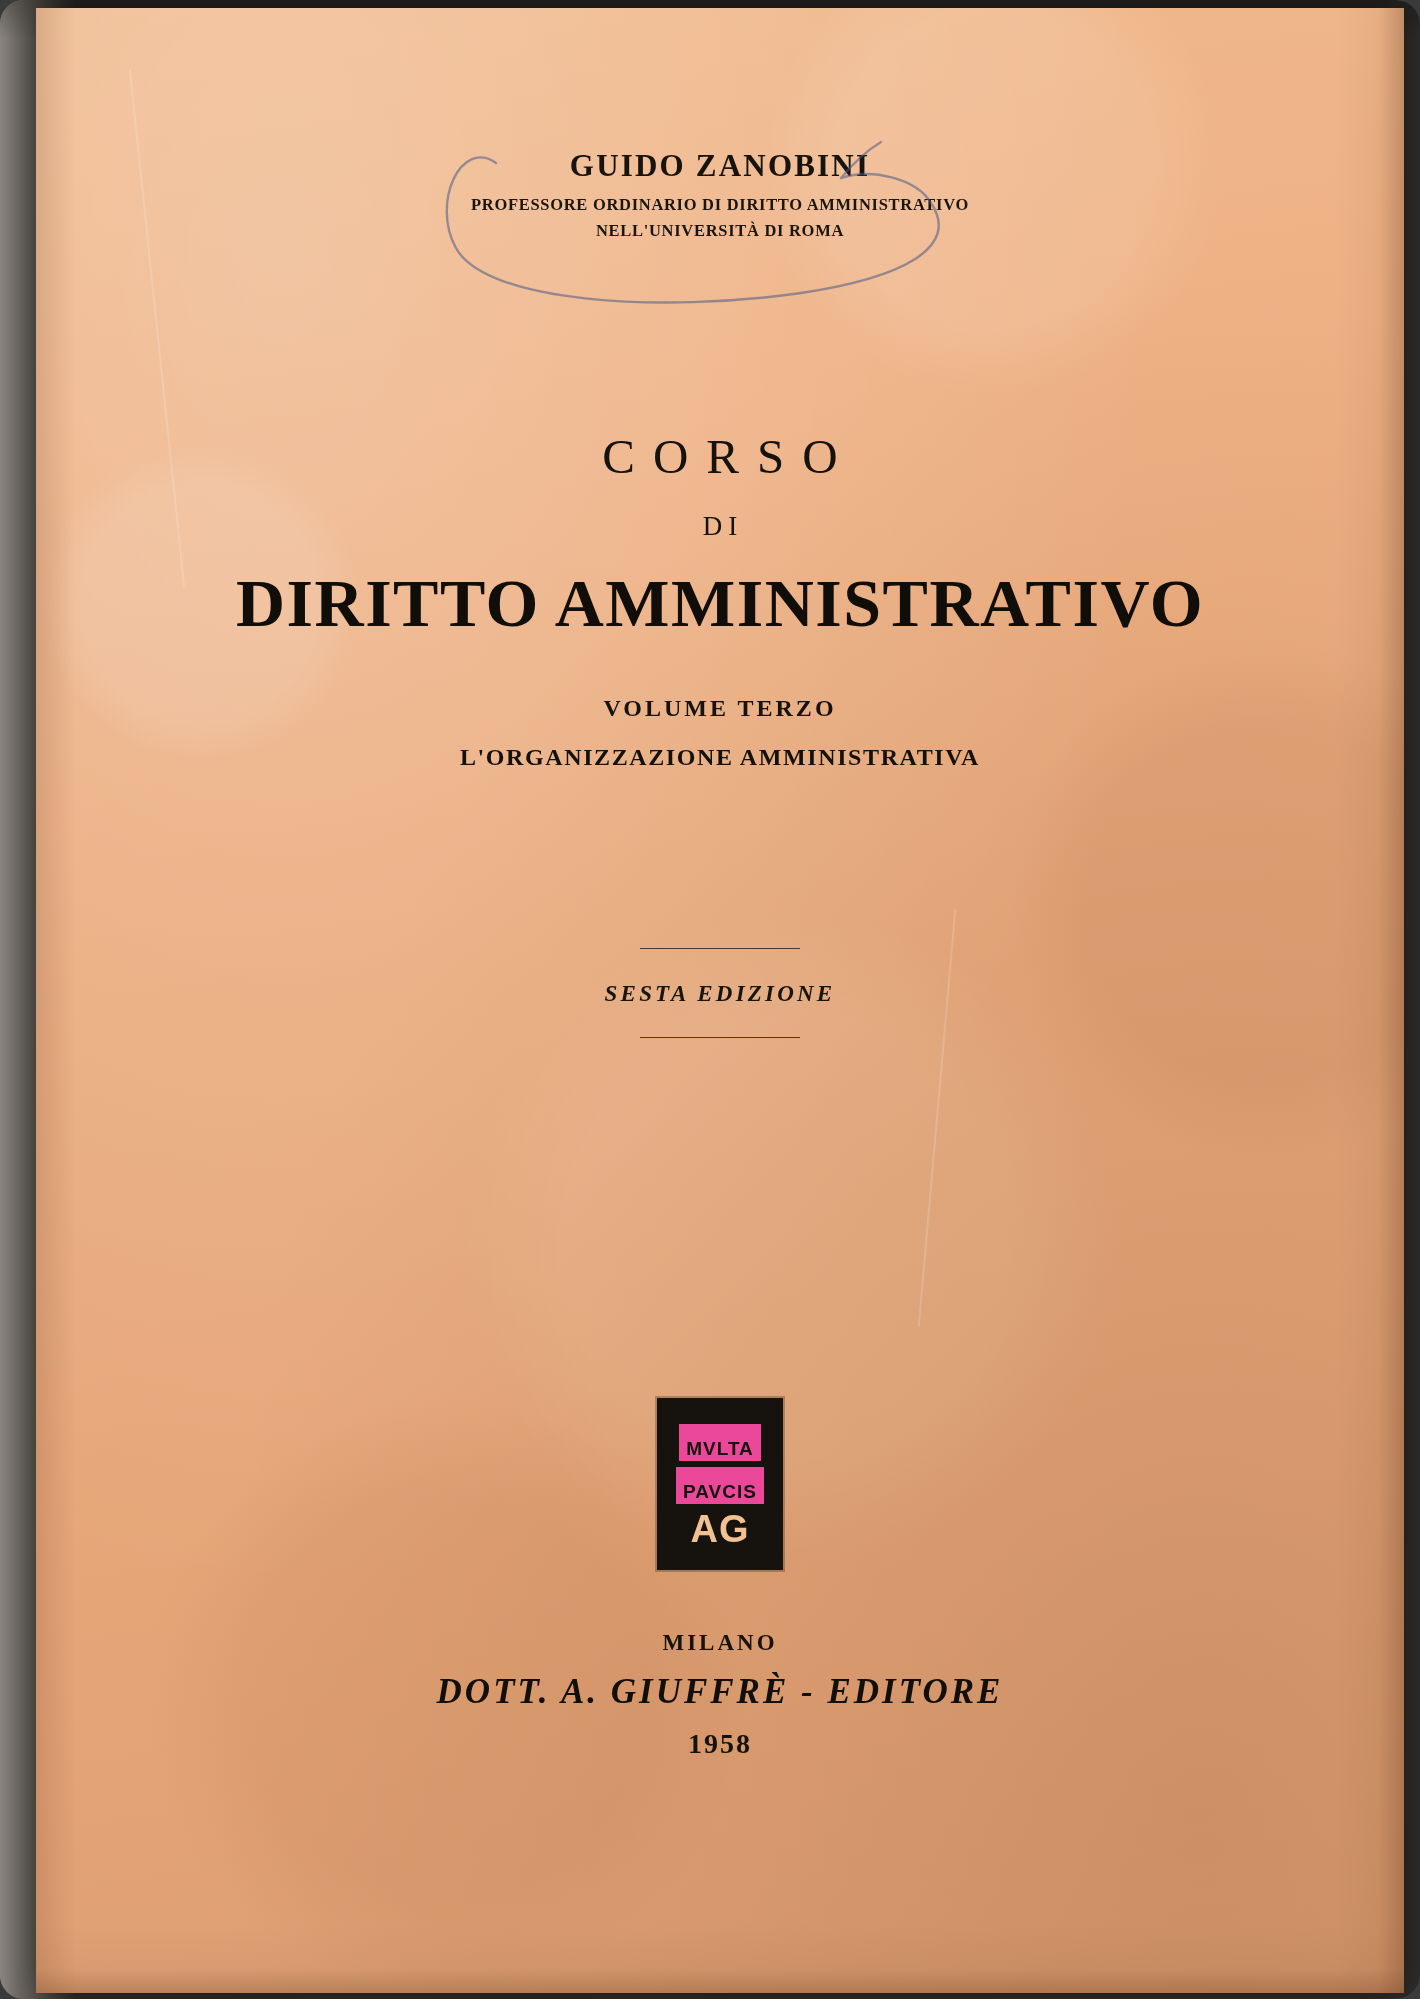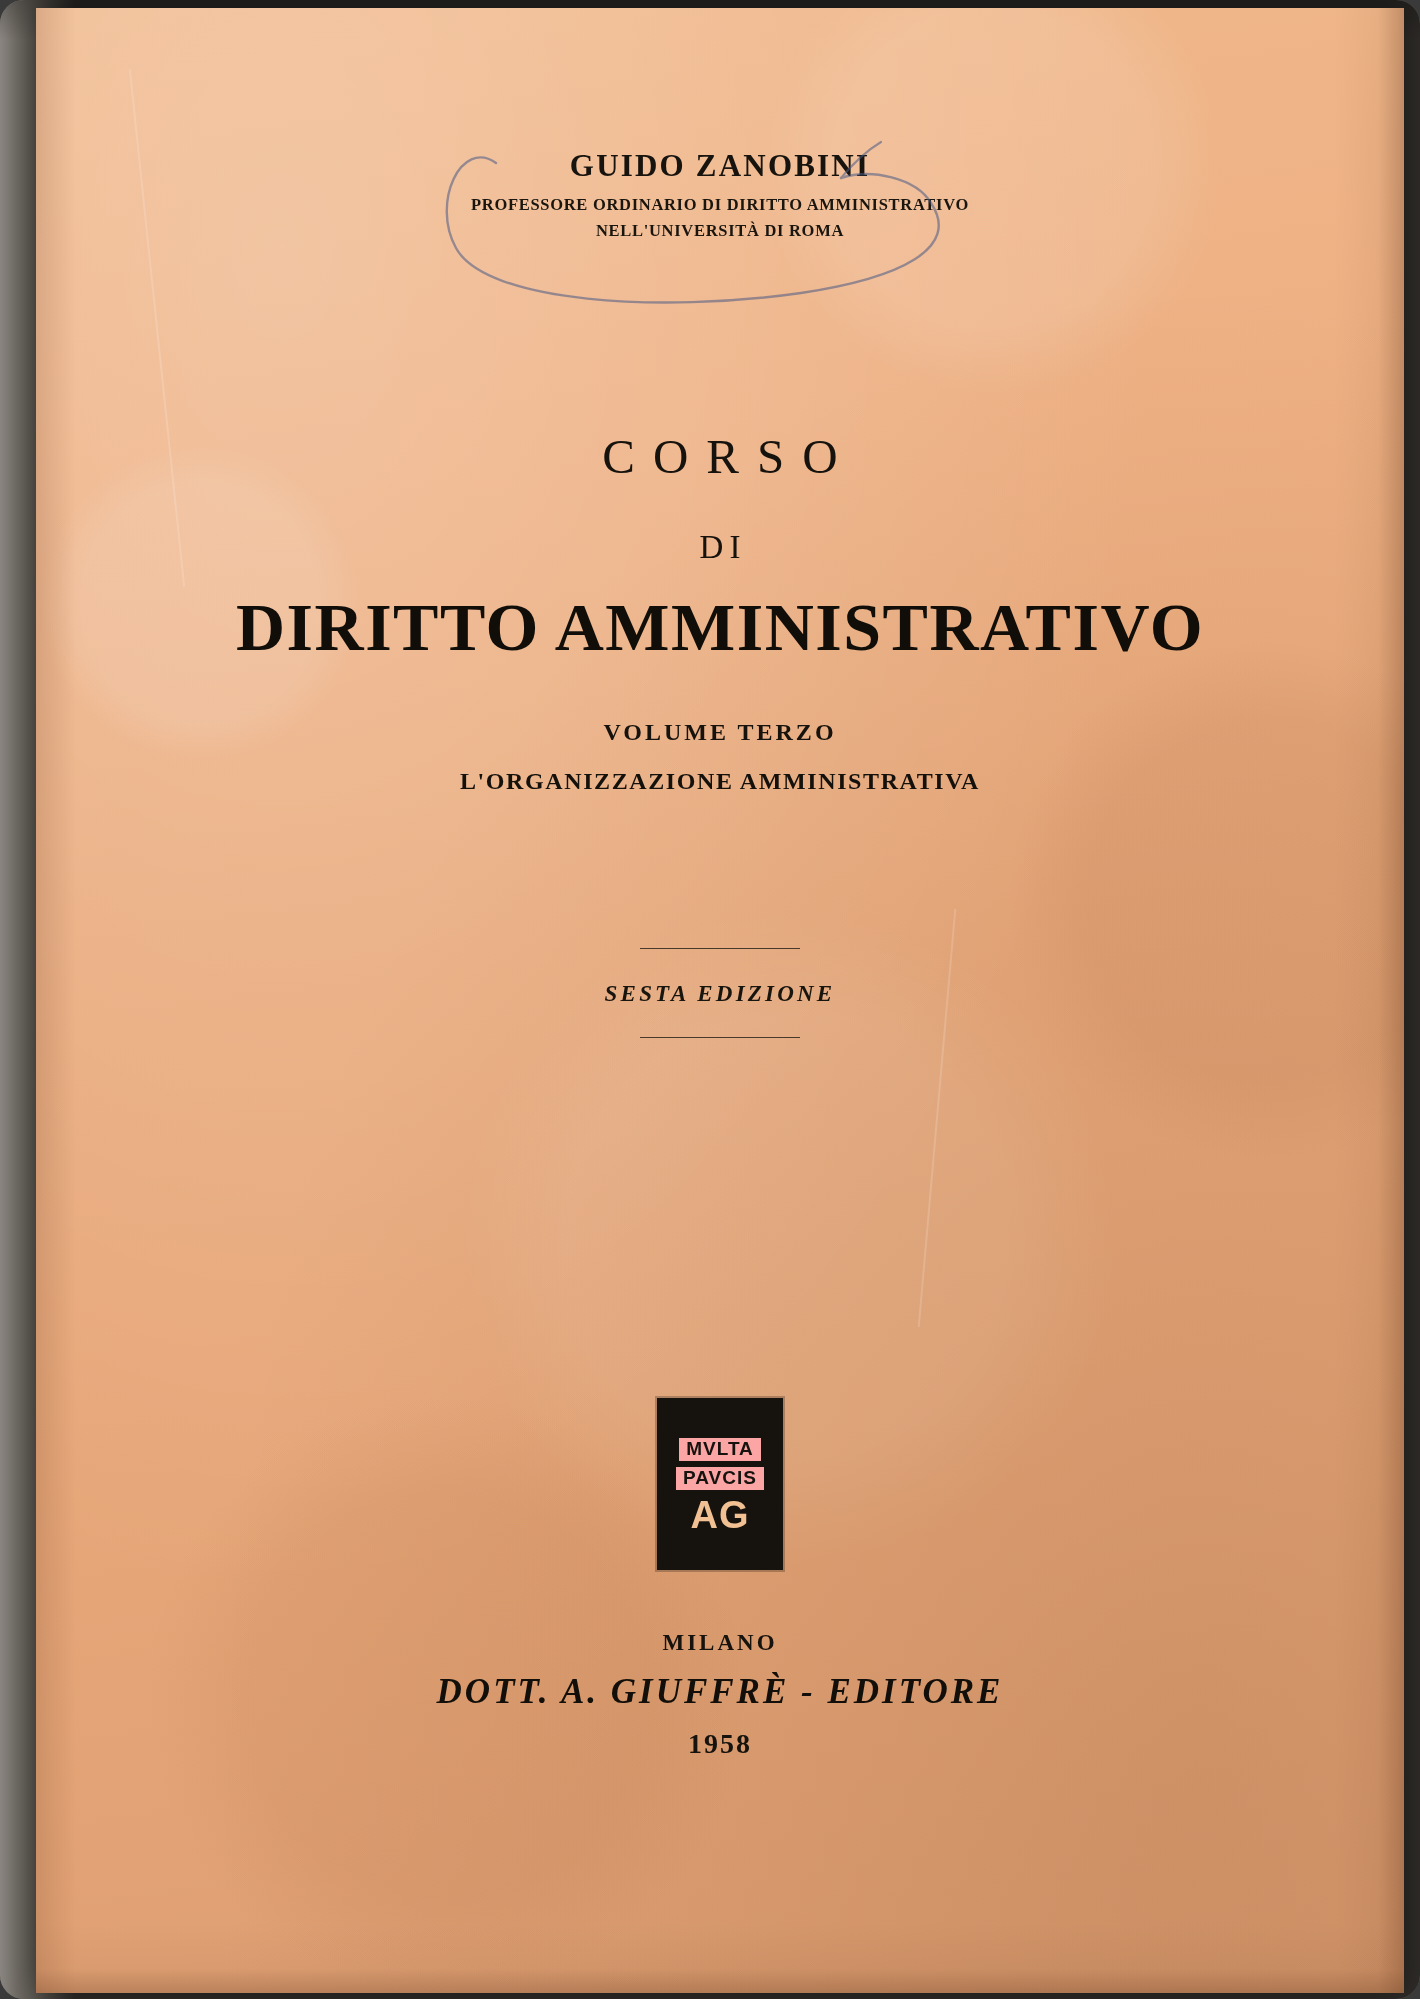--- a/index.html
+++ b/index.html
@@ -121,22 +121,22 @@
     right: 0;
   }
   .t-corso {
     font-size: 49px;
     letter-spacing: 18px;
     font-weight: normal;
     color: #16120d;
     text-indent: 18px;
   }
   .t-di {
-    margin-top: 44px;
-    font-size: 33px;
+    margin-top: 26px;
+    font-size: 27px;
     letter-spacing: 6px;
     text-indent: 6px;
     color: #16120d;
   }
   .t-main {
     margin-top: 22px;
     font-size: 68px;
     font-weight: bold;
     letter-spacing: 1.5px;
     color: #110e0a;
@@ -197,27 +197,27 @@
     box-shadow: 0 0 0 2px rgba(20,16,12,0.25);
     display: flex;
     flex-direction: column;
     align-items: center;
     justify-content: center;
     gap: 6px;
     padding-top: 4px;
     box-sizing: border-box;
   }
   .logo-line {
-    background: #fca5a5;
+    background: #ec4899;
     color: #16130f;
     font-family: "Liberation Sans", sans-serif;
     font-weight: bold;
     font-size: 19px;
     letter-spacing: 1px;
-    padding: 1px 7px 2px;
+    padding: 15px 7px 2px;
     line-height: 1.05;
     text-align: right;
   }
   .logo-ag {
     color: #f2c193;
     font-family: "Liberation Sans", sans-serif;
     font-weight: bold;
     font-size: 38px;
     letter-spacing: 1px;
     line-height: 1;

